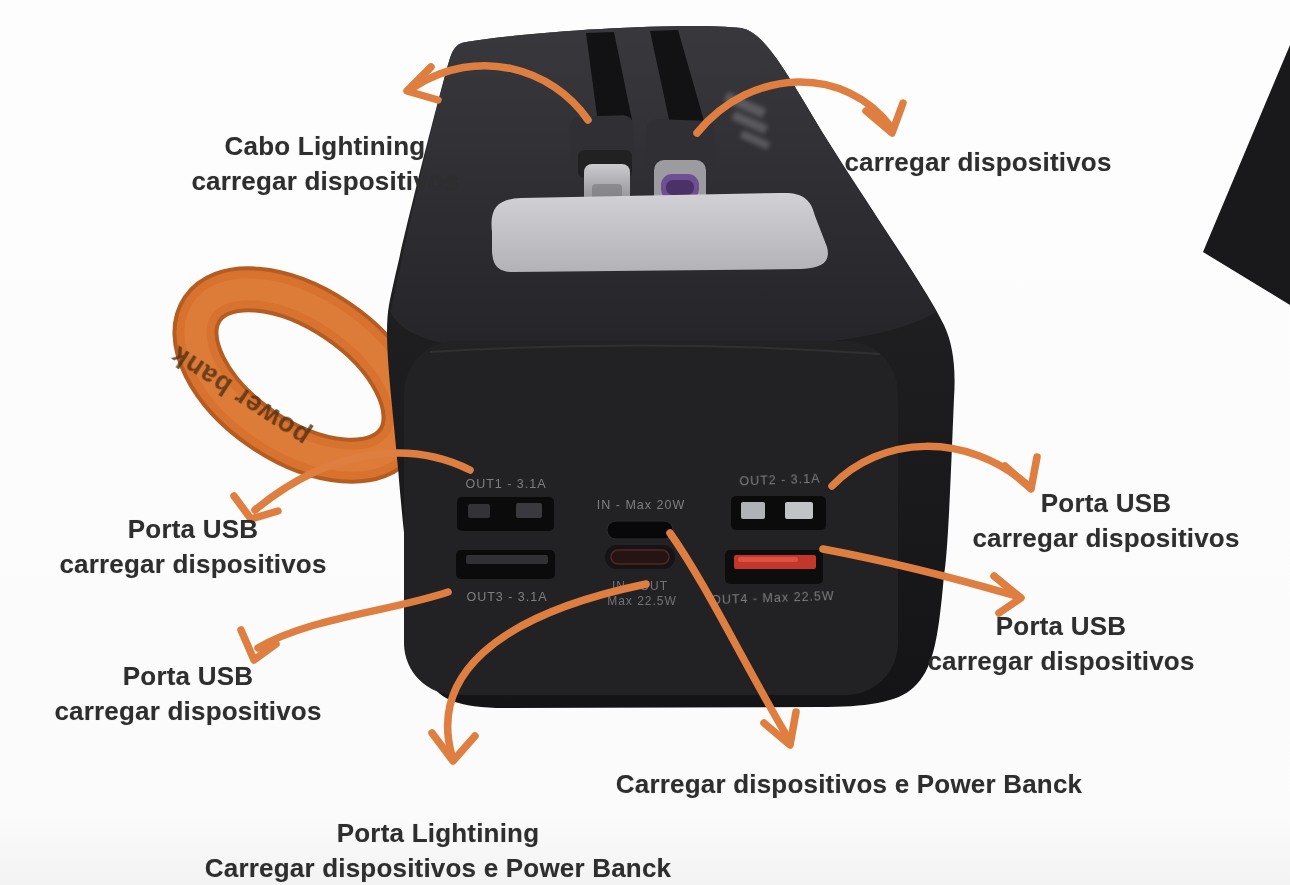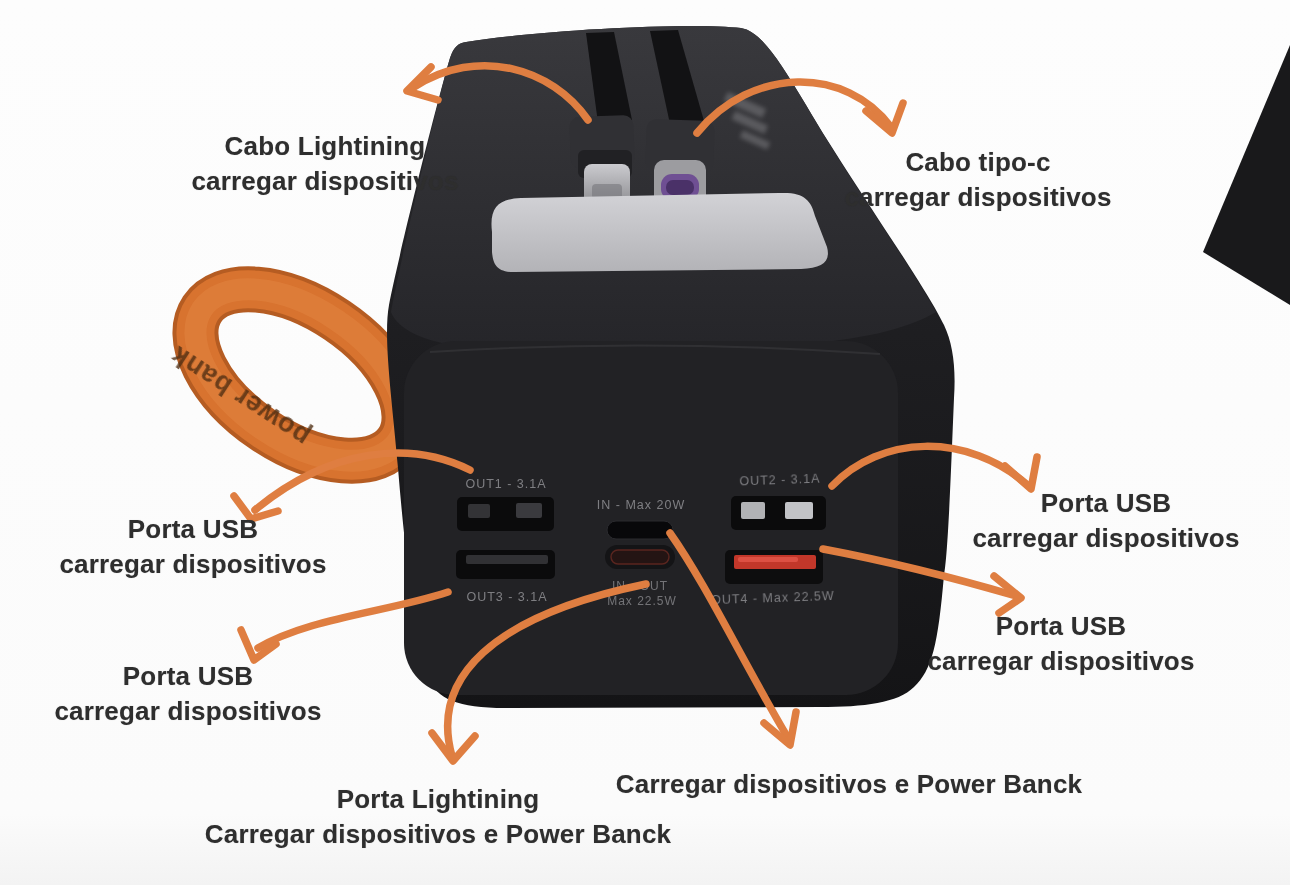--- a/index.html
+++ b/index.html
@@ -181,21 +181,20 @@
 
     <path d="M 1290,45 L 1290,305 L 1203,252 Z" fill="#19191b"></path>
   </svg>
 
   <div class="label" style="left:325px;top:129px">
     <div>Cabo Lightining</div>
     <div>carregar dispositivos</div>
   </div>
 
   <div class="label" style="left:978px;top:145px">
-    <div>Cabo tipo-c</div>
     <div>carregar dispositivos</div>
   </div>
 
   <div class="label" style="left:193px;top:512px">
     <div>Porta USB</div>
     <div>carregar dispositivos</div>
   </div>
 
   <div class="label" style="left:188px;top:659px">
     <div>Porta USB</div>
@@ -205,21 +204,21 @@
   <div class="label" style="left:1106px;top:486px">
     <div>Porta USB</div>
     <div>carregar dispositivos</div>
   </div>
 
   <div class="label" style="left:1061px;top:609px">
     <div>Porta USB</div>
     <div>carregar dispositivos</div>
   </div>
 
-  <div class="label" style="left:438px;top:782px">
+  <div class="label" style="left:438px;top:816px">
     <div>Porta Lightining</div>
     <div>Carregar dispositivos e Power Banck</div>
   </div>
 
   <div class="label" style="left:849px;top:767px">
     <div>Carregar dispositivos e Power Banck</div>
   </div>
 
 </div>
 

